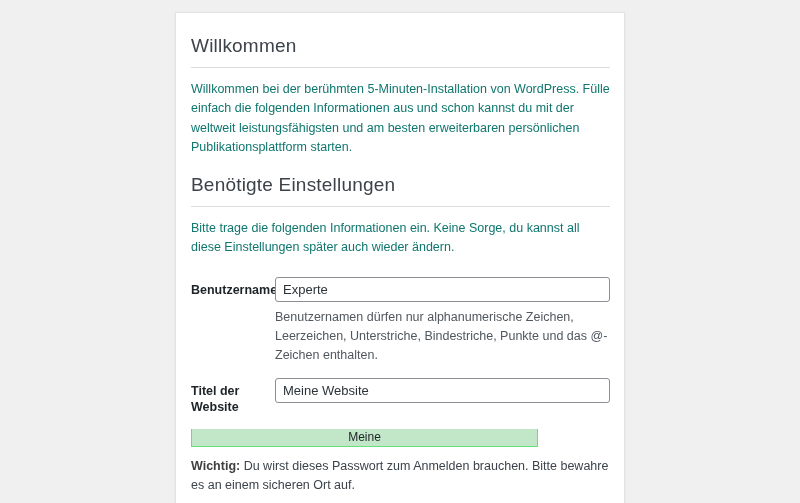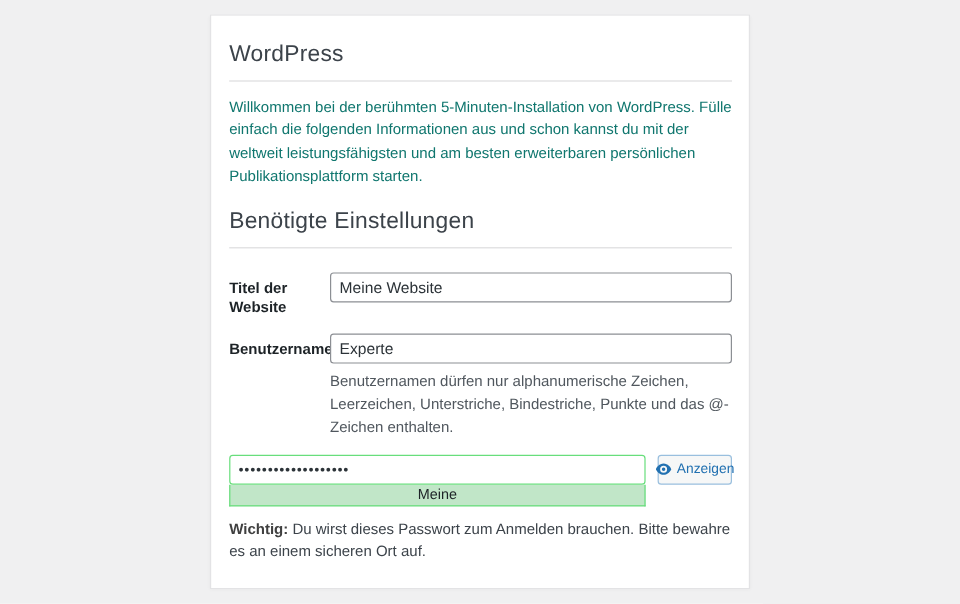--- a/index.html
+++ b/index.html
@@ -112,54 +112,44 @@
     margin-top: 10px;
   }
   .important-text b { color: #404040; }
   .eye-icon { display: inline-block; line-height: 0; }
 </style>
 </head>
 <body>
 
 <div class="card">
 
-  <h1 class="section-heading">WordPress</h1>
+  <h1 class="section-heading">Willkommen</h1>
   <p class="body-text">Willkommen bei der berühmten 5-Minuten-Installation von WordPress. Fülle einfach die folgenden Informationen aus und schon kannst du mit der weltweit leistungsfähigsten und am besten erweiterbaren persönlichen Publikationsplattform starten.</p>
 
   <h2 class="section-heading">Benötigte Einstellungen</h2>
+  <p class="body-text">Bitte trage die folgenden Informationen ein. Keine Sorge, du kannst all diese Einstellungen später auch wieder ändern.</p>
 
   <div class="form-area">
-
-    <div class="form-row">
-      <div class="form-label">Titel der Website</div>
-      <div class="form-value">
-        <input type="text" value="Meine Website" style="">
-      </div>
-    </div>
 
     <div class="form-row">
       <div class="form-label">Benutzername</div>
       <div class="form-value">
         <input type="text" value="Experte" style="">
         <div class="help-text">Benutzernamen dürfen nur alphanumerische Zeichen, Leerzeichen, Unterstriche, Bindestriche, Punkte und das @-Zeichen enthalten.</div>
       </div>
     </div>
 
+    <div class="form-row">
+      <div class="form-label">Titel der Website</div>
+      <div class="form-value">
+        <input type="text" value="Meine Website" style="">
+      </div>
+    </div>
+
     <div class="form-row" style="margin-bottom:0;">
       <div class="form-value">
-        <div class="pw-line">
-          <input type="password" value="•••••••••••••••••••" style="">
-          <button class="show-pass-btn">
-            <span class="eye-icon">
-              <svg width="14" height="12" viewBox="0 0 24 20">
-                <path fill="#2271b1" d="M12 2C6 2 1.7 7.6 1 10c.7 2.4 5 8 11 8s10.3-5.6 11-8c-.7-2.4-5-8-11-8zm0 13a5 5 0 1 1 0-10 5 5 0 0 1 0 10zm0-7.5a2.5 2.5 0 1 0 0 5 2.5 2.5 0 0 0 0-5z"></path>
-              </svg>
-            </span>
-            <span>Anzeigen</span>
-          </button>
-        </div>
         <div class="strength-meter">Meine</div>
         <p class="important-text"><b>Wichtig:</b><span> Du wirst dieses Passwort zum Anmelden brauchen. Bitte bewahre es an einem sicheren Ort auf.</span></p>
       </div>
     </div>
 
   </div>
 </div>
 
 </body></html>

